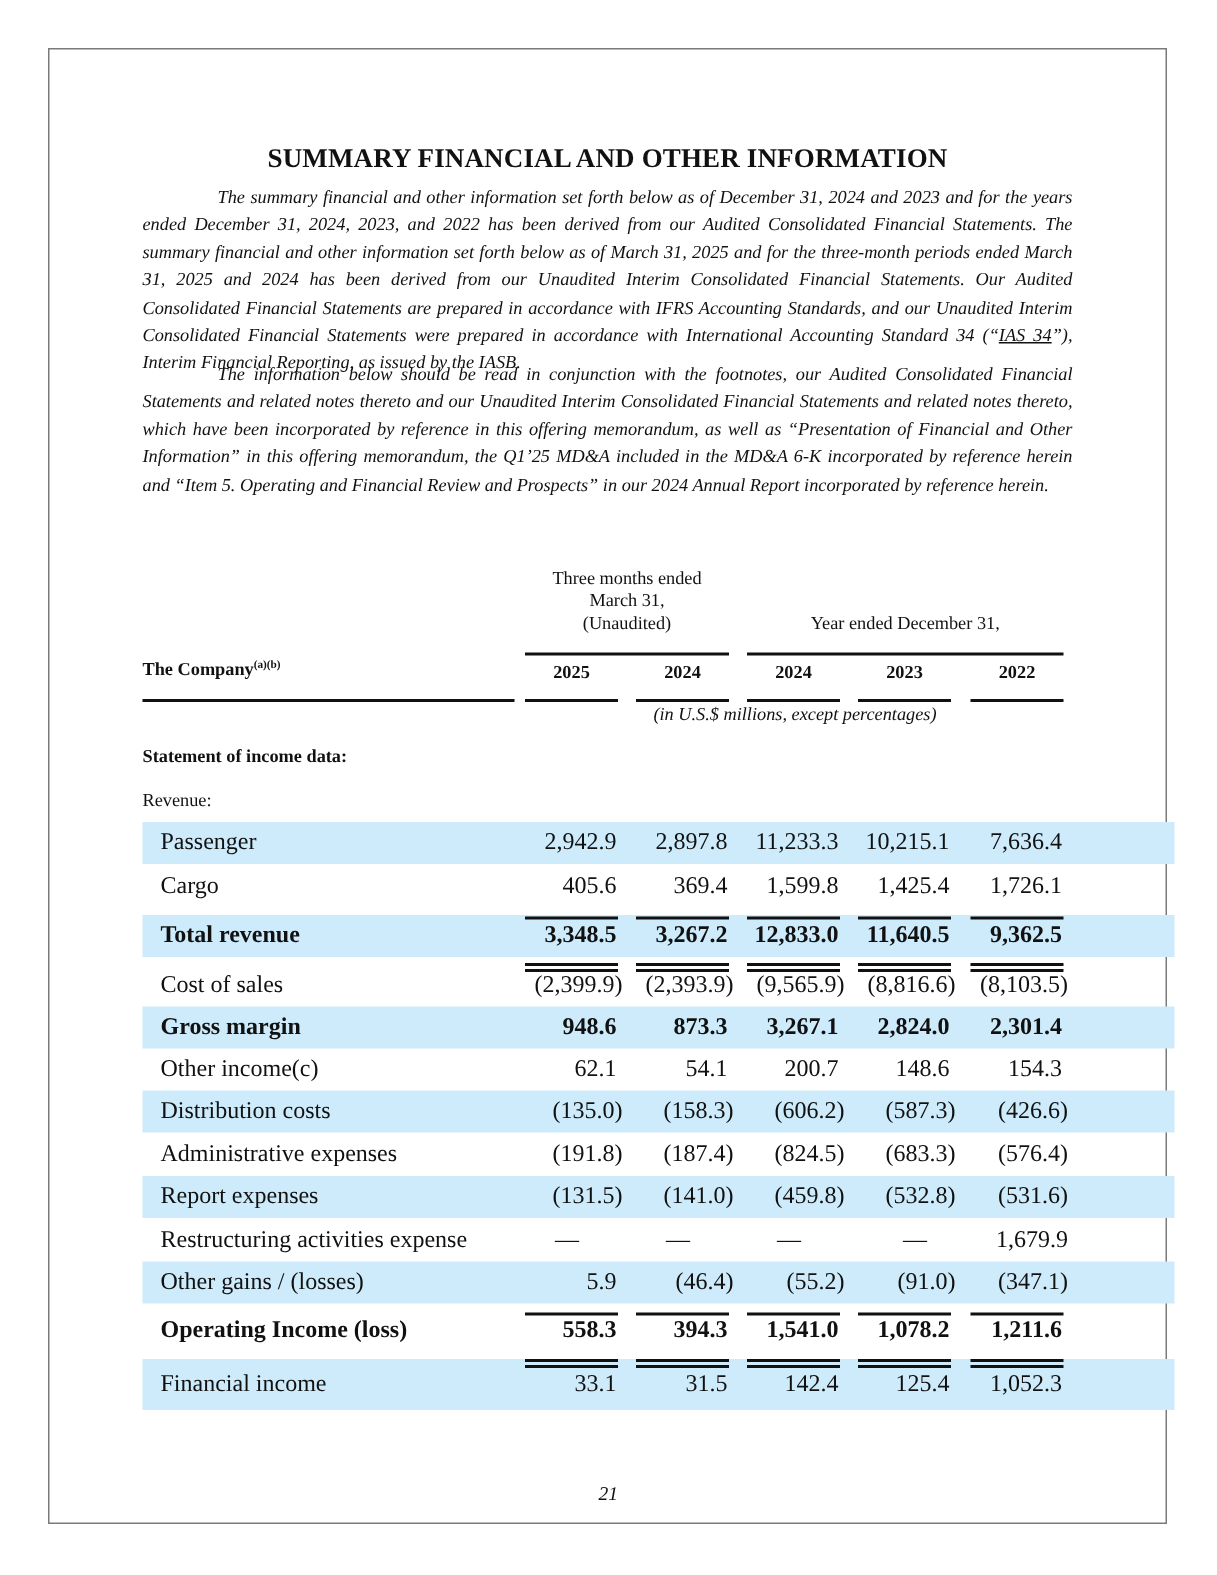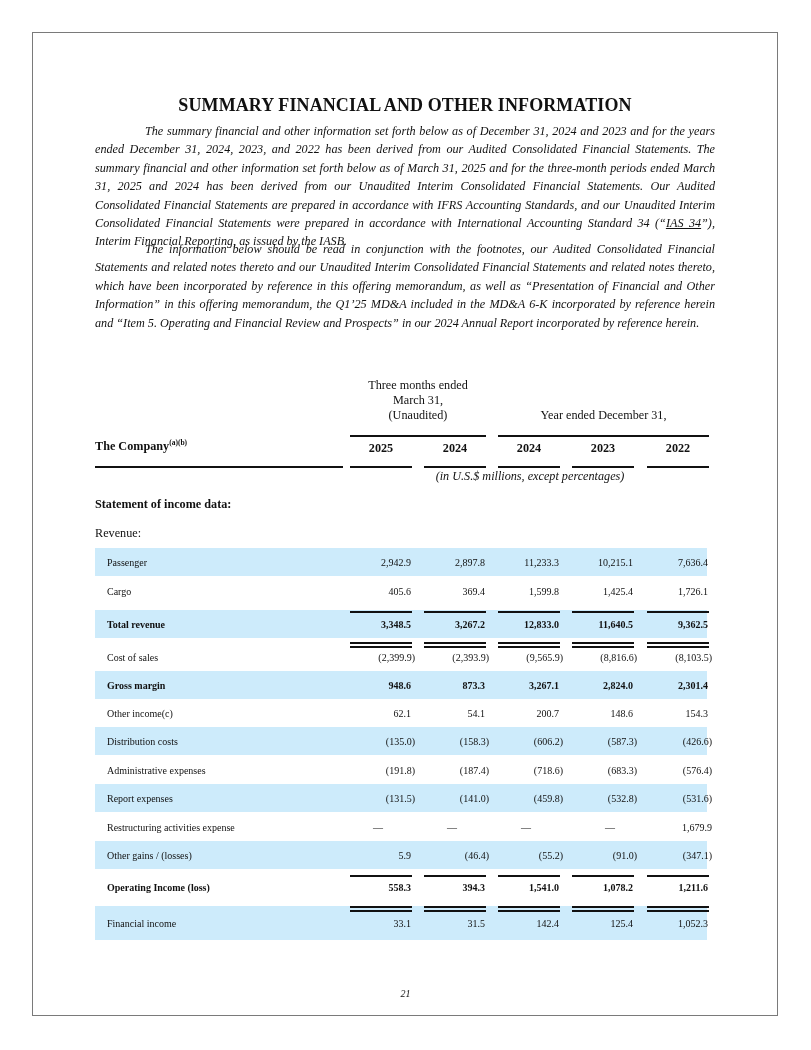--- a/index.html
+++ b/index.html
@@ -19,27 +19,27 @@
   .hdr-three { left: 350px; width: 136px; top: 378px; }
   .hdr-year { left: 498px; width: 211px; top: 408px; }
   .rule { position: absolute; height: 2px; background: #111; }
   .company { position: absolute; left: 95px; top: 438px; font-weight: bold; font-size: 12.2px; }
   .company sup { font-size: 7.5px; vertical-align: 5px; }
   .year { position: absolute; top: 441px; font-weight: bold; font-size: 12.2px; text-align: center; width: 62px; }
   .units { position: absolute; top: 469px; left: 380px; width: 300px; text-align: center; font-style: italic; font-size: 12.2px; }
   .section { position: absolute; left: 95px; font-size: 12.2px; }
   .section.bold { font-weight: bold; }
 
-  .row { position: absolute; left: 95px; width: 612px; height: 28px; font-size: 10px; }
+  .row { position: absolute; left: 95px; width: 688px; height: 28px; font-size: 16px; }
   .row.shade { background: #cdebfb; }
   .row .lbl { position: absolute; left: 12px; top: 50%; transform: translateY(-50%); white-space: nowrap; }
   .row .val { position: absolute; top: 50%; transform: translateY(-50%); text-align: right; width: 70px; white-space: nowrap; }
   .row.bold .lbl, .row.bold .val { font-weight: bold; }
   .v0 { left: 246px; } .v1 { left: 320px; } .v2 { left: 394px; } .v3 { left: 468px; } .v4 { left: 543px; }
-  .pagenum { position: absolute; top: 988px; left: 0; width: 811px; text-align: center; font-size: 10px; font-style: italic; }
+  .pagenum { position: absolute; top: 988px; left: 0; width: 811px; text-align: center; font-size: 13px; font-style: italic; }
 </style>
 </head>
 <body>
 
 <div class="page-border"></div>
 
 <div class="title">SUMMARY FINANCIAL AND OTHER INFORMATION</div>
 
 <div class="para para1"><span>The summary financial and other information set forth below as of December 31, 2024 and 2023 and for the years ended December 31, 2024, 2023, and 2022 has been derived from our Audited Consolidated Financial Statements. The summary financial and other information set forth below as of March 31, 2025 and for the three-month periods ended March 31, 2025 and 2024 has been derived from our Unaudited Interim Consolidated Financial Statements. Our Audited Consolidated Financial Statements are prepared in accordance with IFRS Accounting Standards, and our Unaudited Interim Consolidated Financial Statements were prepared in accordance with International Accounting Standard 34 (“</span><u>IAS 34</u><span>”), Interim Financial Reporting, as issued by the IASB.</span></div>
 
@@ -128,21 +128,21 @@
   <span class="val v0" style="width:74px">(135.0)</span>
   <span class="val v1" style="width:74px">(158.3)</span>
   <span class="val v2" style="width:74px">(606.2)</span>
   <span class="val v3" style="width:74px">(587.3)</span>
   <span class="val v4" style="width:74px">(426.6)</span>
 </div>
 <div class="row" style="top:756px;">
   <span class="lbl">Administrative expenses</span>
   <span class="val v0" style="width:74px">(191.8)</span>
   <span class="val v1" style="width:74px">(187.4)</span>
-  <span class="val v2" style="width:74px">(718.6)</span>
+  <span class="val v2" style="width:74px">(824.5)</span>
   <span class="val v3" style="width:74px">(683.3)</span>
   <span class="val v4" style="width:74px">(576.4)</span>
 </div>
 <div class="row shade" style="top:784px;">
   <span class="lbl">Report expenses</span>
   <span class="val v0" style="width:74px">(131.5)</span>
   <span class="val v1" style="width:74px">(141.0)</span>
   <span class="val v2" style="width:74px">(459.8)</span>
   <span class="val v3" style="width:74px">(532.8)</span>
   <span class="val v4" style="width:74px">(531.6)</span>

